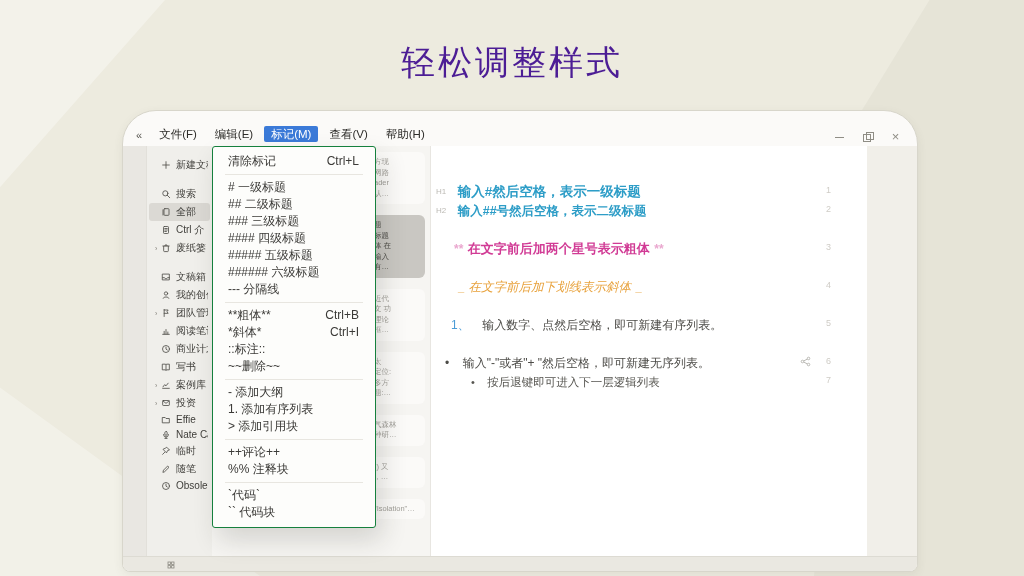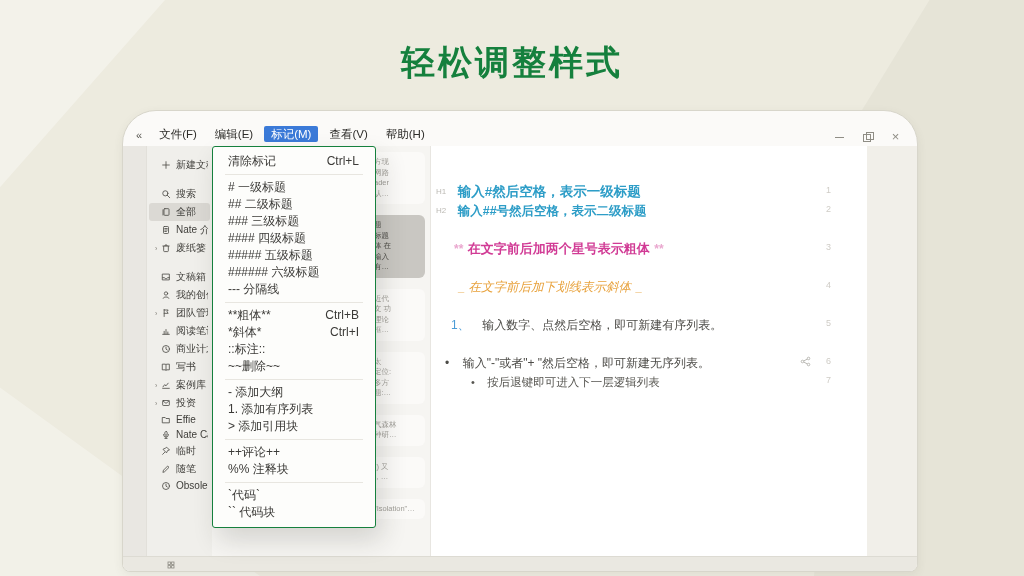--- a/index.html
+++ b/index.html
@@ -9,21 +9,21 @@
   
   .facet { position:absolute; pointer-events:none; }
   .facet-tl { left:0; top:0; width:300px; height:240px;
     background:rgba(255,255,255,.35); clip-path:polygon(0 0,55% 0,0 78%); }
   .facet-bl { left:0; bottom:0; width:260px; height:230px;
     background:rgba(255,255,255,.30); clip-path:polygon(0 18%,100% 100%,0 100%); }
   .facet-r { right:0; top:0; width:210px; height:576px;
     background:rgba(120,118,95,.06); clip-path:polygon(100% 0,100% 100%,0 100%,18% 22%,55% 0); }
 
   .page-title { position:absolute; top:40px; left:0; width:100%; text-align:center;
-    font-size:34px; font-weight:700; letter-spacing:3px; color:#15803d; }
+    font-size:34px; font-weight:400; letter-spacing:3px; color:#4c1d95; }
 
   
   .window { position:absolute; left:122px; top:110px; width:796px; height:462px;
     background:#fbfaf8; border:1px solid #d8d6cb; border-radius:34px 34px 8px 8px;
     box-shadow:0 3px 10px rgba(80,78,60,.08); overflow:hidden; }
 
   .titlebar { position:absolute; top:0; left:0; right:0; height:35px;
     display:flex; align-items:flex-end; padding:0 16px 4px 13px; }
   .collapse { font-size:11px; color:#56554f; margin-right:10px; line-height:14px; }
   .menubar { display:flex; gap:4px; font-size:11.5px; color:#2e2d2a; }
@@ -162,21 +162,21 @@
         </div>
 
         <div class="sb-item">
           <span class="chev"></span>
           <span class="icn">
             <svg width="10" height="10" viewBox="0 0 12 12" fill="none" stroke="#4f4e49" stroke-width="1" stroke-linecap="round" stroke-linejoin="round">
               <rect x="3" y="1.8" width="6" height="8.4" rx="1"></rect>
               <path d="M4.5 4.2h3M4.5 6h3M4.5 7.8h2"></path>
             </svg>
           </span>
-          <span class="lbl">Nate 介</span>
+          <span class="lbl">Ctrl 介</span>
         </div>
 
         <div class="sb-item mb">
           <span class="chev">›</span>
           <span class="icn">
             <svg width="10" height="10" viewBox="0 0 12 12" fill="none" stroke="#4f4e49" stroke-width="1" stroke-linecap="round" stroke-linejoin="round">
               <path d="M3.2 4v5.3a1 1 0 0 0 1 1h3.6a1 1 0 0 0 1-1V4"></path>
               <path d="M2.2 3.6h7.6M4.8 3.6V2.4h2.4v1.2"></path>
             </svg>
           </span>

